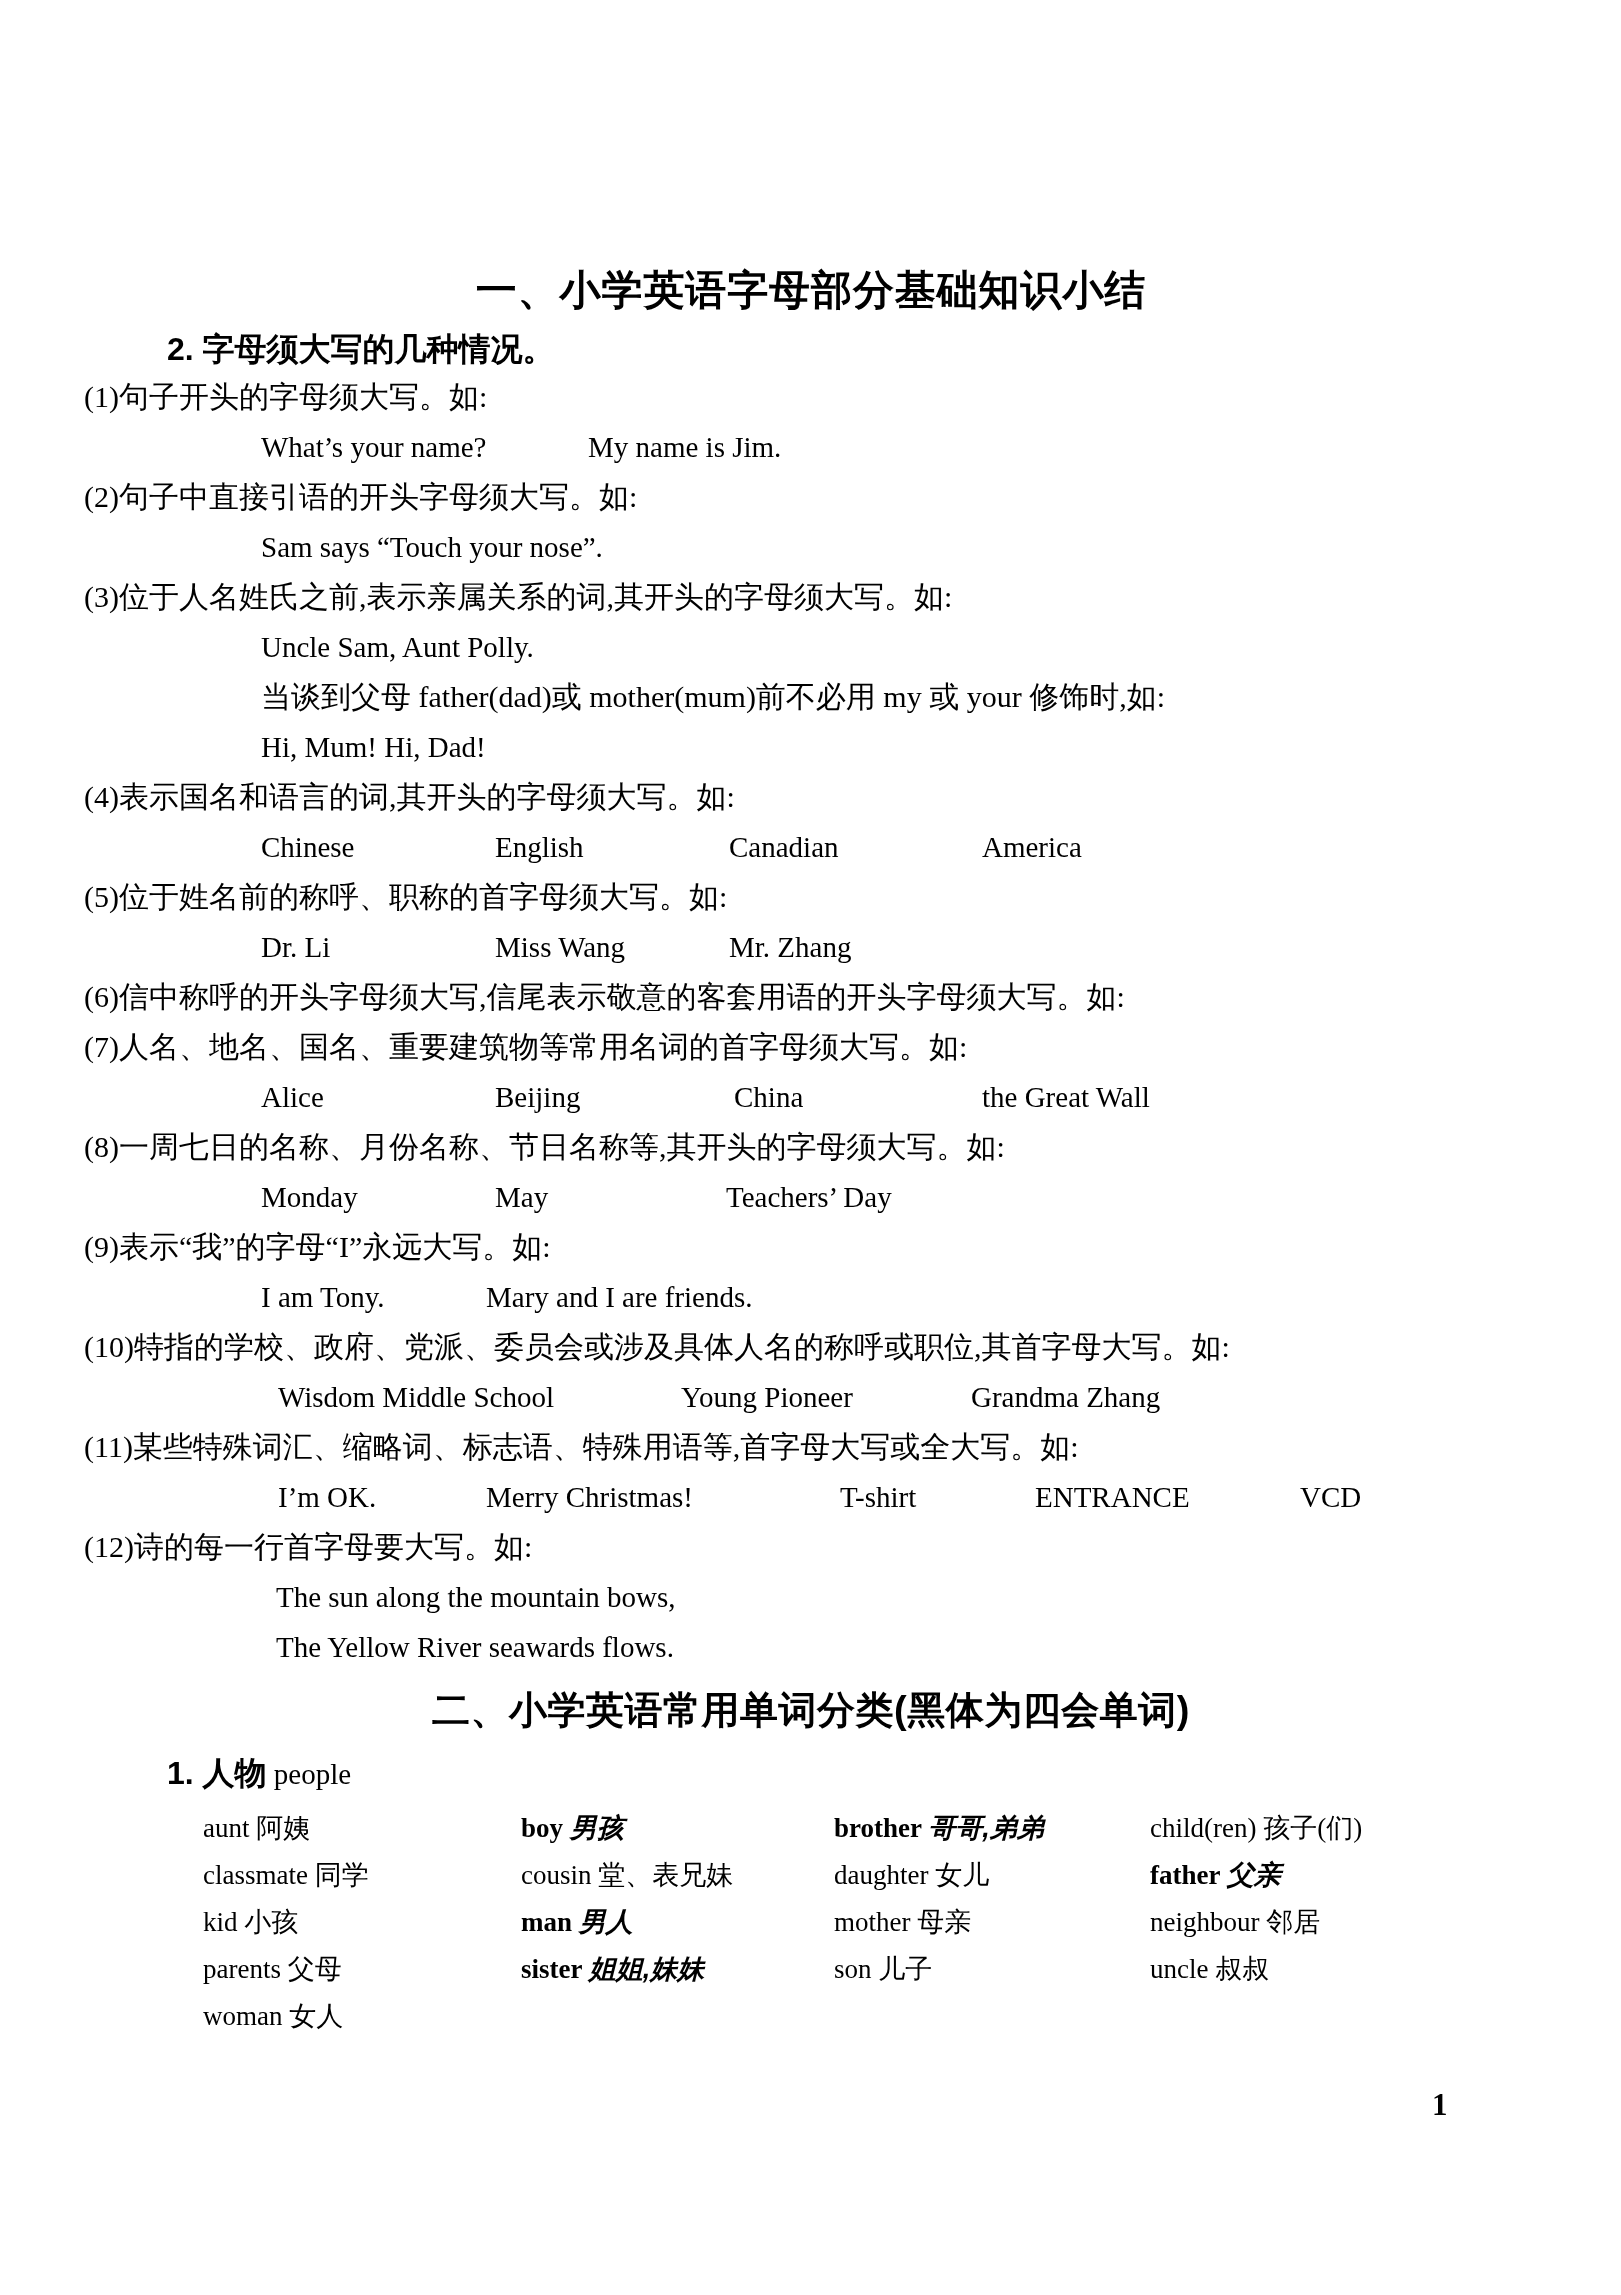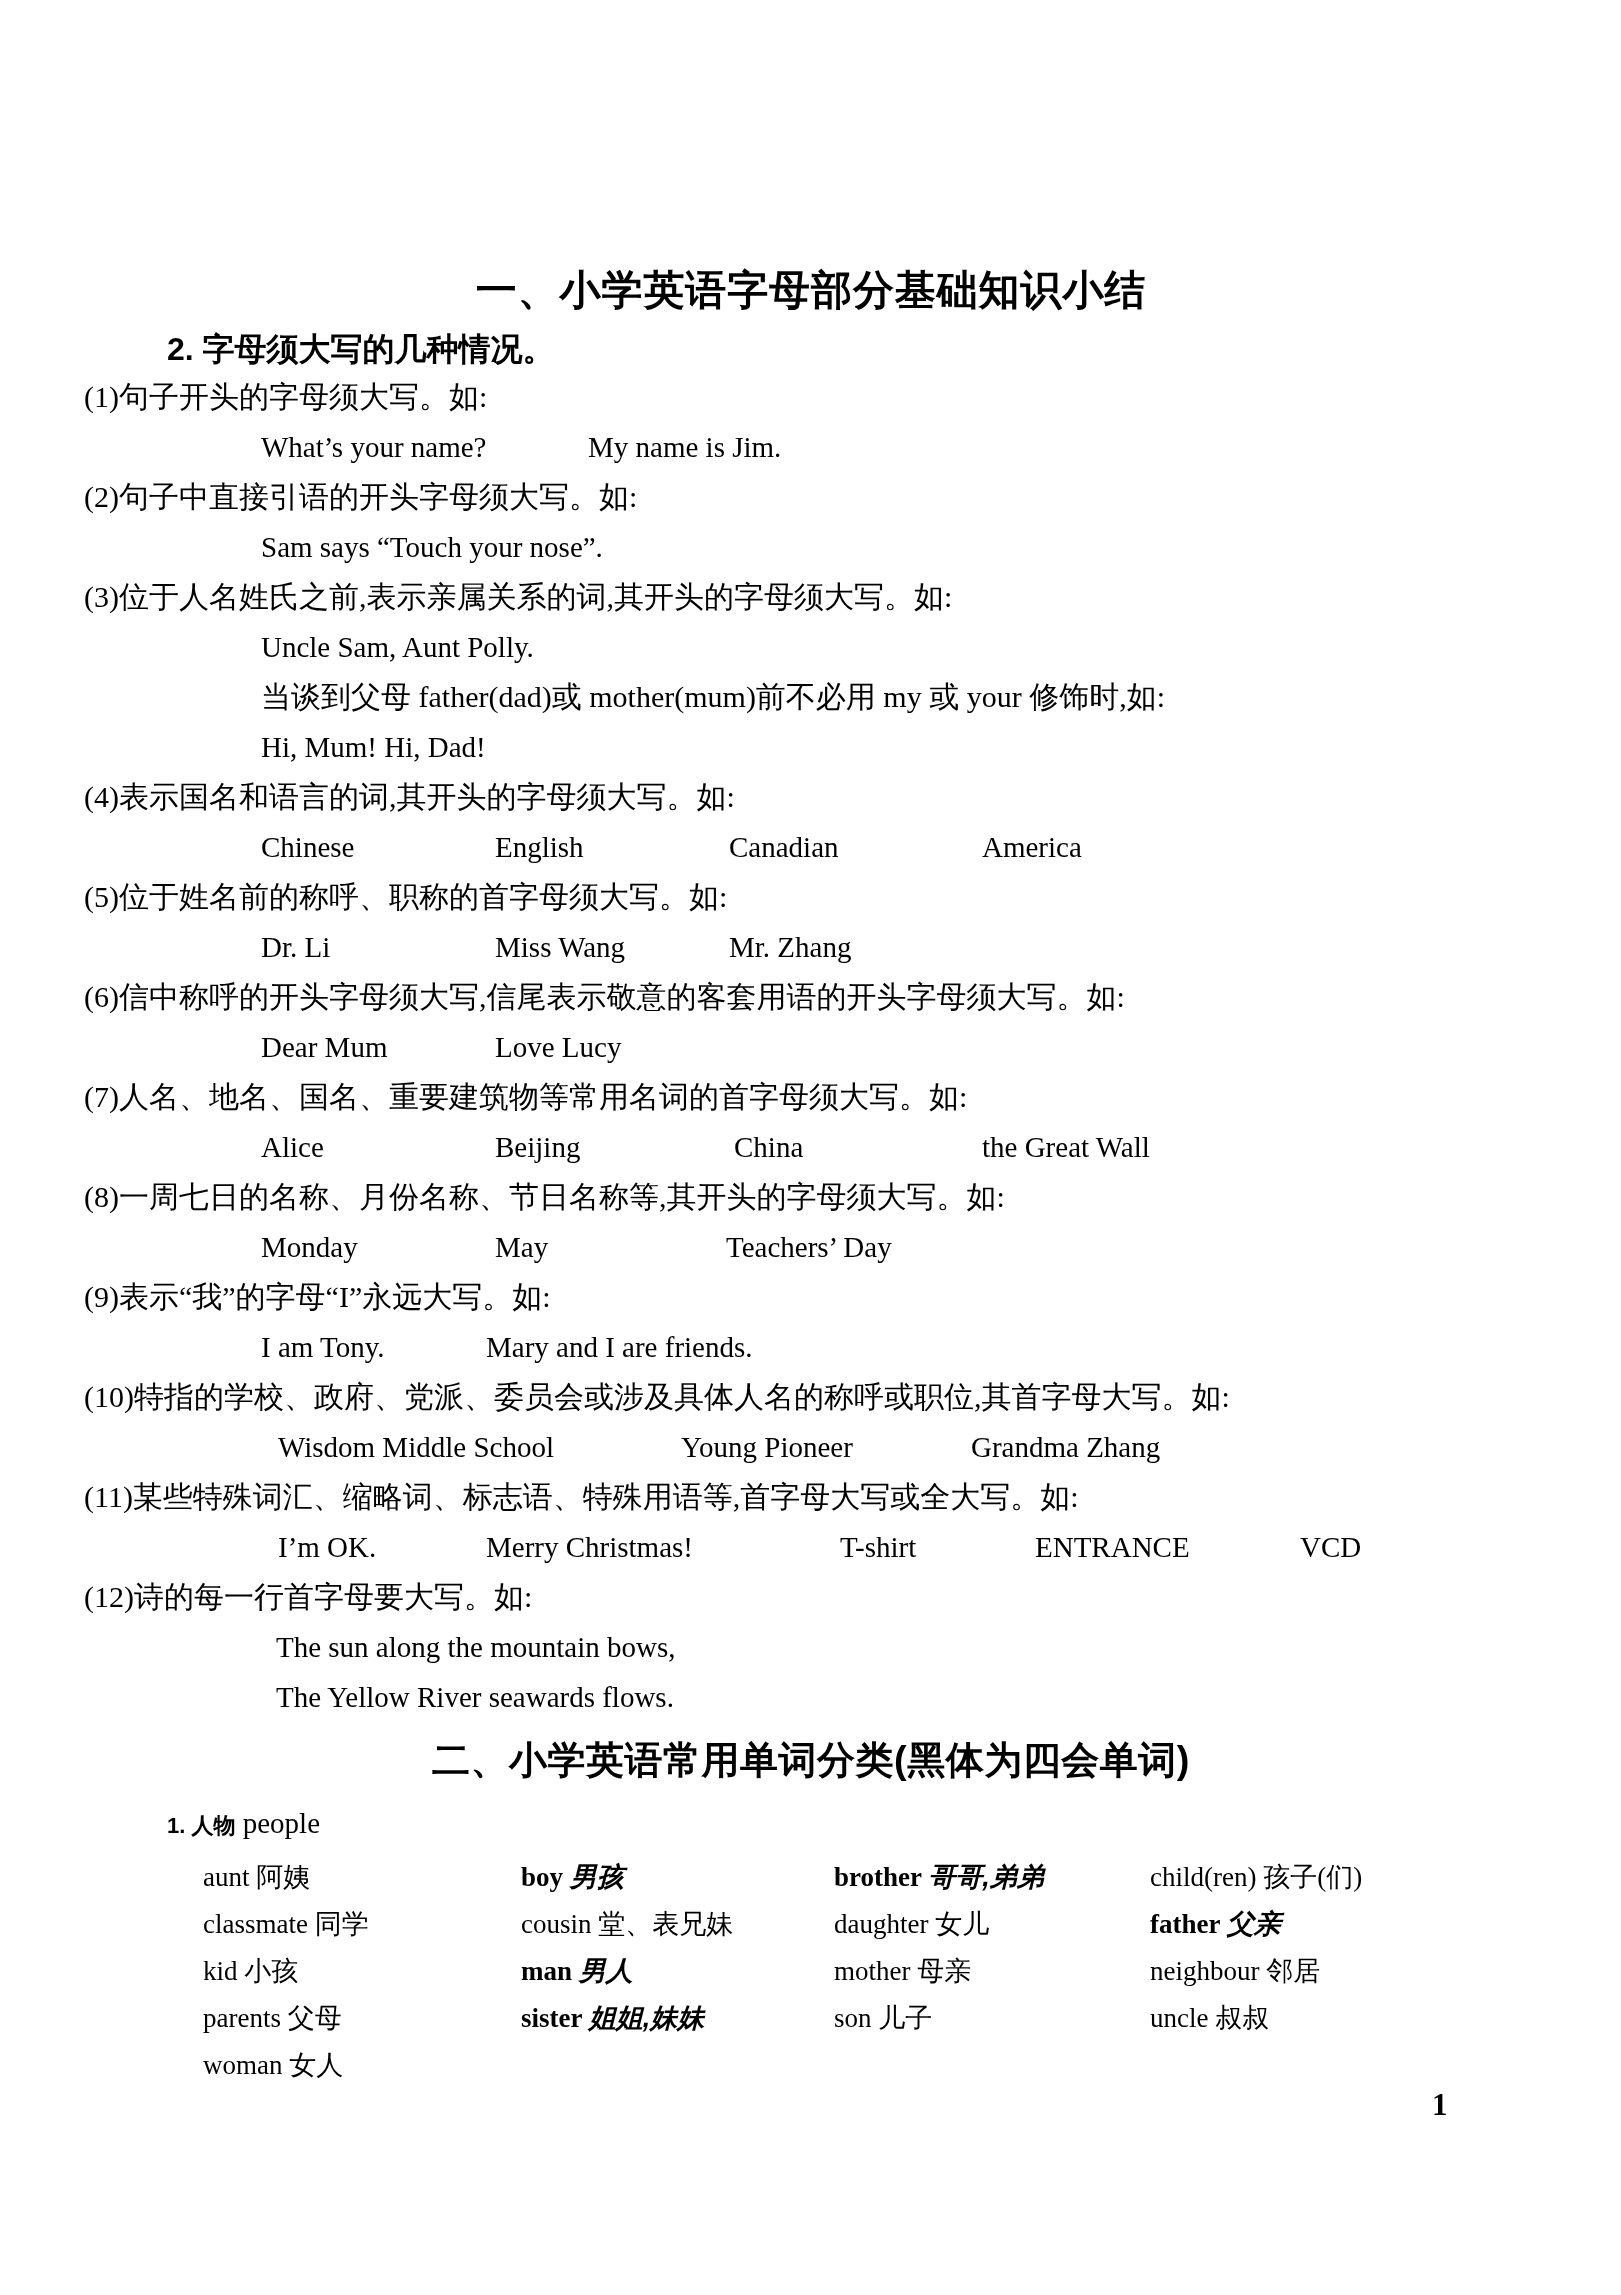--- a/index.html
+++ b/index.html
@@ -34,21 +34,21 @@
   }
   .exline{
     position:relative;height:50px;line-height:50px;font-size:29px;white-space:nowrap;text-align:center;
   }
   .exline .ex{position:absolute;top:0;}
   .exline .cnnote{font-size:30px;}
   .grouplabel{
     padding-left:167px;line-height:47px;white-space:nowrap;
   }
   .grouplabel .g-num{
-    font-family:"Liberation Sans", sans-serif;font-weight:700;font-size:22px;
+    font-family:"Liberation Sans", sans-serif;font-weight:700;font-size:32px;
   }
   .grouplabel .g-en{font-size:29px;}
   .wrow{position:relative;height:47px;line-height:47px;font-size:27px;white-space:nowrap;padding-left:22px;}
   .wrow .w{position:absolute;top:0;}
   .wrow .w.bold{font-weight:700;}
   .wrow .w.bold .cn{font-family:"Liberation Sans", sans-serif;font-style:italic;}
   .pagenum{
     position:absolute;left:1432px;top:2087px;
     font-size:31px;font-weight:700;
   }
@@ -94,24 +94,20 @@
   </div>
 
   <div class="rule">(5)位于姓名前的称呼、职称的首字母须大写。如:</div>
   <div class="exline">
     <span class="ex" style="left:261px">Dr. Li</span>
     <span class="ex" style="left:495px">Miss Wang</span>
     <span class="ex" style="left:729px">Mr. Zhang</span>
   </div>
 
   <div class="rule">(6)信中称呼的开头字母须大写,信尾表示敬意的客套用语的开头字母须大写。如:</div>
-  <div class="exline">
-    <span class="ex" style="left:261px">Dear Mum</span>
-    <span class="ex" style="left:495px">Love Lucy</span>
-  </div>
 
   <div class="rule">(7)人名、地名、国名、重要建筑物等常用名词的首字母须大写。如:</div>
   <div class="exline">
     <span class="ex" style="left:261px">Alice</span>
     <span class="ex" style="left:495px">Beijing</span>
     <span class="ex" style="left:734px">China</span>
     <span class="ex" style="left:982px">the Great Wall</span>
   </div>
 
   <div class="rule">(8)一周七日的名称、月份名称、节日名称等,其开头的字母须大写。如:</div>

